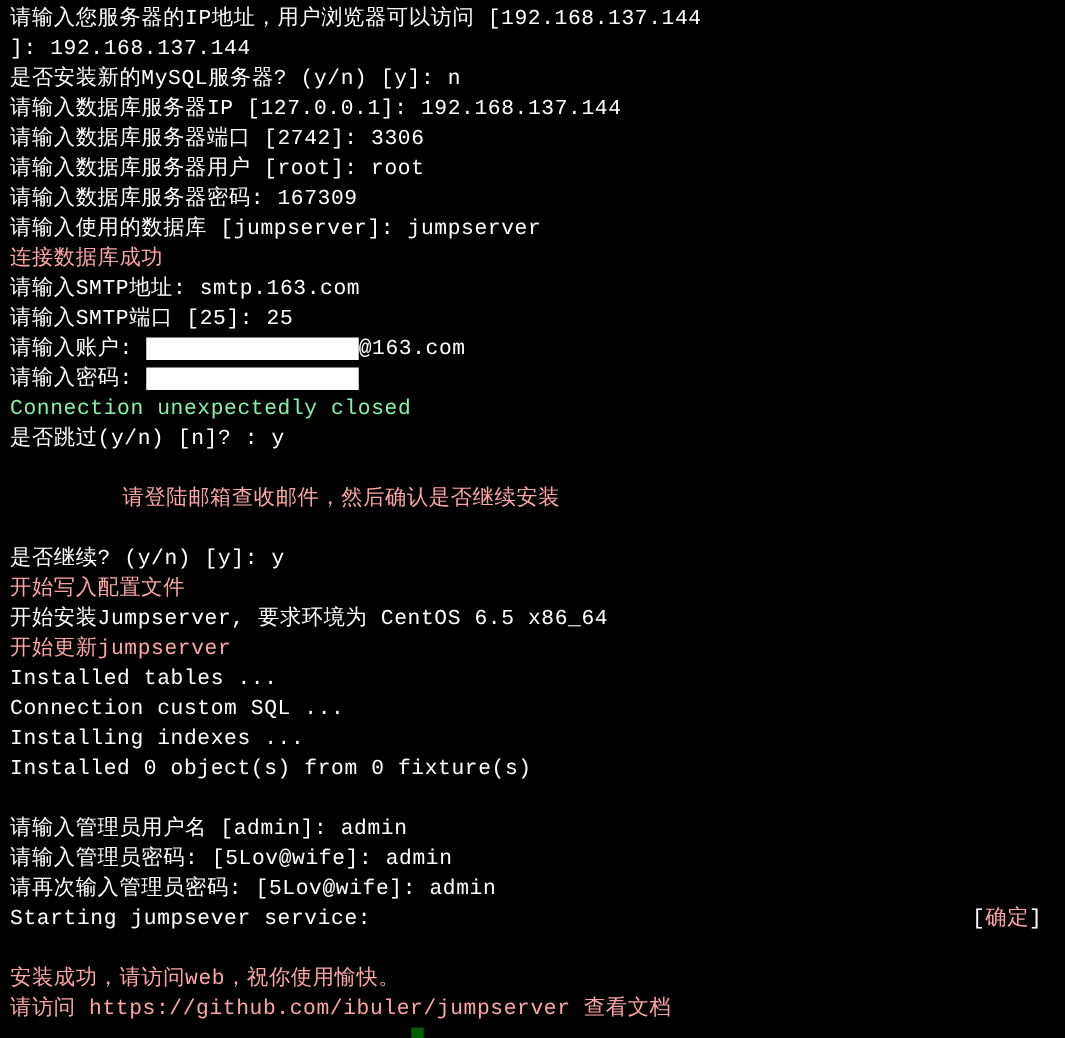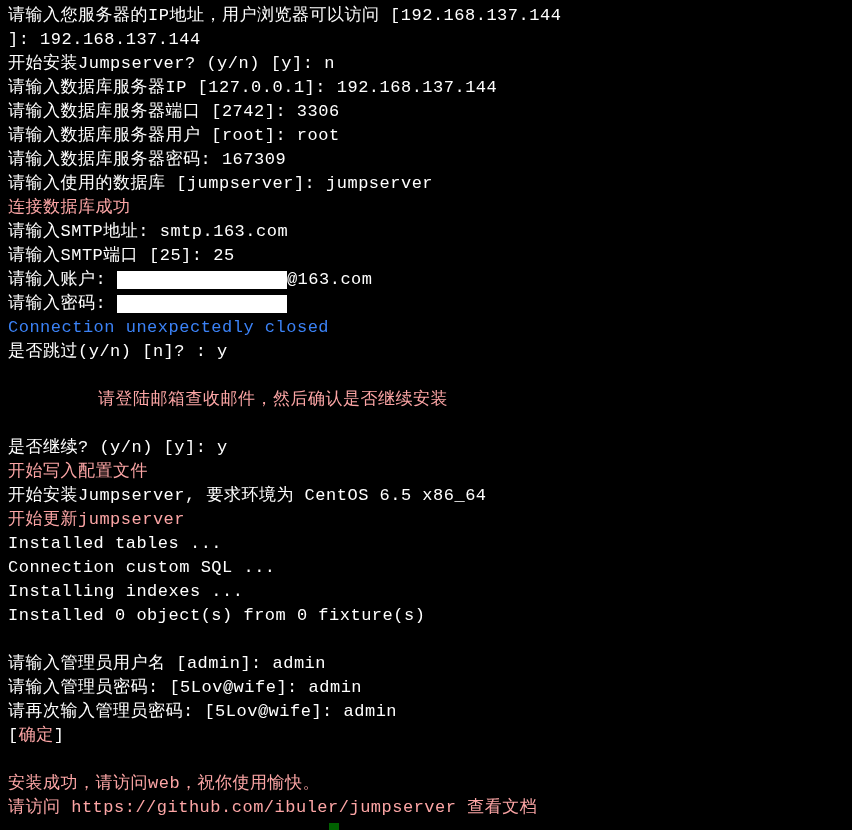--- a/index.html
+++ b/index.html
@@ -8,21 +8,21 @@
       color: #fff;
       font-family: "Consolas", "Courier New", monospace;
       font-size: 17px;
       line-height: 24px;
       padding: 4px 8px;
       letter-spacing: 0.5px;
       width: 852px;
     }
     .line { white-space: pre-wrap; min-height: 24px; }
     .green { color: #fca5a5; }
-    .red { color: #3b82f6; }
+    .red { color: #86efac; }
     .redacted {
       display: inline-block;
       background: #fff;
       width: 170px;
       height: 18px;
       vertical-align: middle;
     }
     .blank { height: 24px; }
     .indent-center { text-align: left; padding-left: 90px; }
     .status-line { display: flex; justify-content: space-between; align-items: baseline; }
@@ -34,21 +34,21 @@
       height: 18px;
       background: #00d800;
       vertical-align: middle;
     }
   </style>
 </head>
 <body>
 
 <div class="line">请输入您服务器的IP地址，用户浏览器可以访问 [192.168.137.144</div>
 <div class="line">]: 192.168.137.144</div>
-<div class="line">开始安装Jumpserver? (y/n) [y]: n</div>
+<div class="line">是否安装新的MySQL服务器? (y/n) [y]: n</div>
 <div class="line">请输入数据库服务器IP [127.0.0.1]: 192.168.137.144</div>
 <div class="line">请输入数据库服务器端口 [2742]: 3306</div>
 <div class="line">请输入数据库服务器用户 [root]: root</div>
 <div class="line">请输入数据库服务器密码: 167309</div>
 <div class="line">请输入使用的数据库 [jumpserver]: jumpserver</div>
 <div class="line green">连接数据库成功</div>
 <div class="line">请输入SMTP地址: smtp.163.com</div>
 <div class="line">请输入SMTP端口 [25]: 25</div>
 <div class="line"><span>请输入账户: </span><span class="redacted"></span><span>@163.com</span></div>
 <div class="line"><span>请输入密码: </span><span class="redacted"></span></div>
@@ -63,18 +63,19 @@
 <div class="line green">开始更新jumpserver</div>
 <div class="line">Installed tables ...</div>
 <div class="line">Connection custom SQL ...</div>
 <div class="line">Installing indexes ...</div>
 <div class="line">Installed 0 object(s) from 0 fixture(s)</div>
 <div class="blank"></div>
 <div class="line">请输入管理员用户名 [admin]: admin</div>
 <div class="line">请输入管理员密码: [5Lov@wife]: admin</div>
 <div class="line">请再次输入管理员密码: [5Lov@wife]: admin</div>
 <div class="line status-line">
+  <span class="status-left">Starting jumpsever service:</span>
   <span class="status-right"><span>[</span><span class="green">确定</span><span>]</span></span>
 </div>
 <div class="blank"></div>
 <div class="line green">安装成功，请访问web，祝你使用愉快。</div>
 <div class="line green">请访问 https://github.com/ibuler/jumpserver 查看文档</div>
 <div class="line" style="opacity:0.45;">                              <span class="cursor"></span></div>
 
 </body></html>

